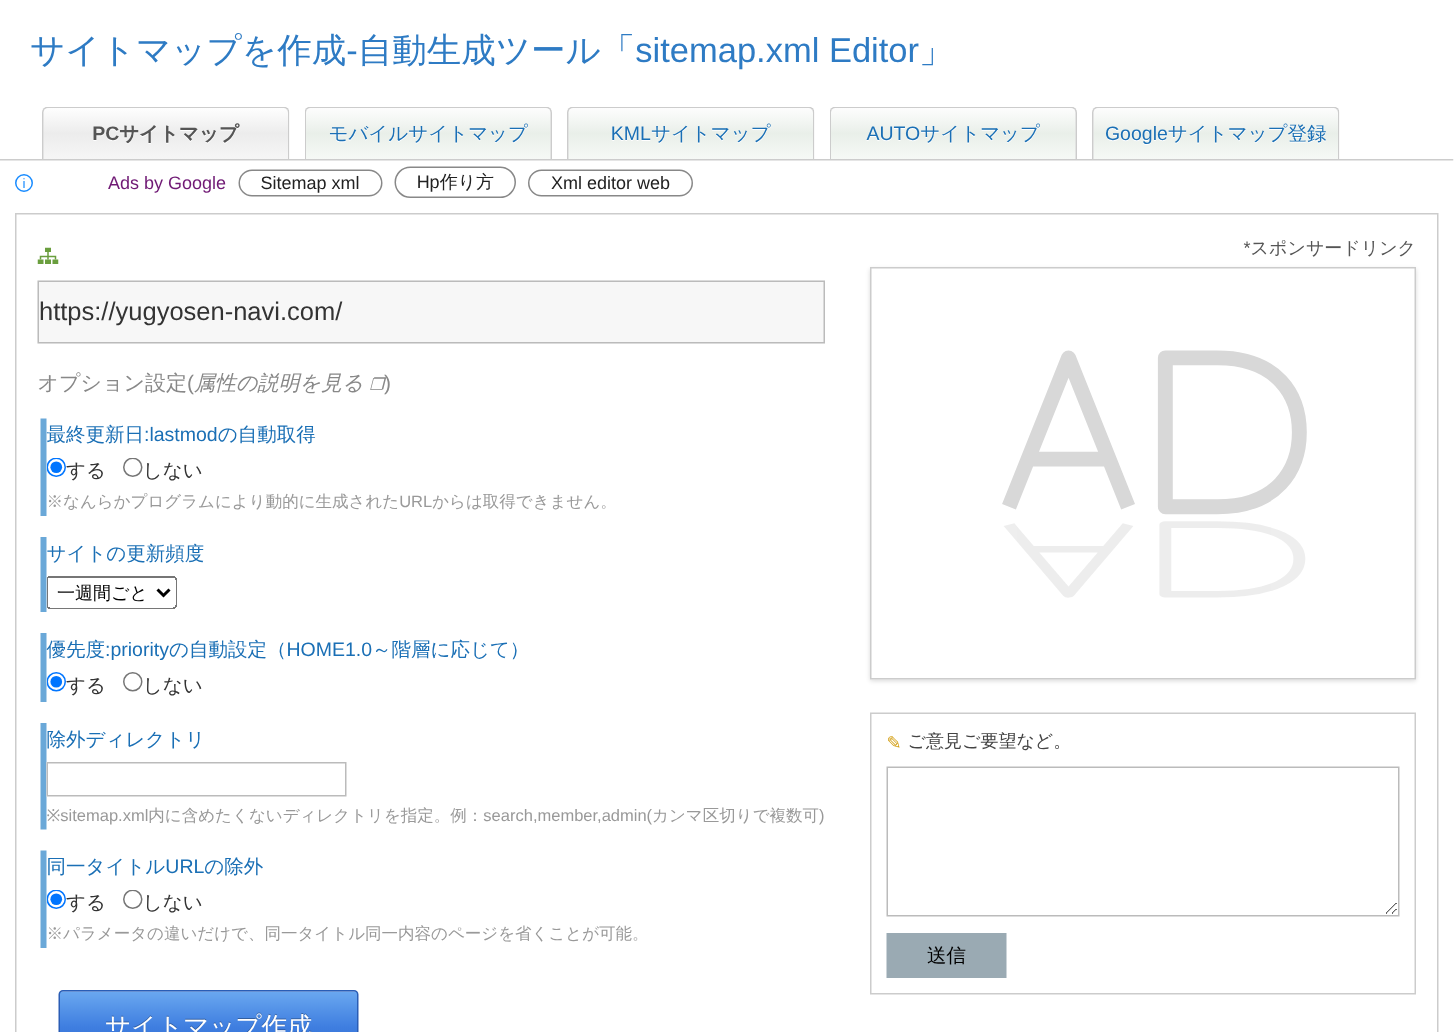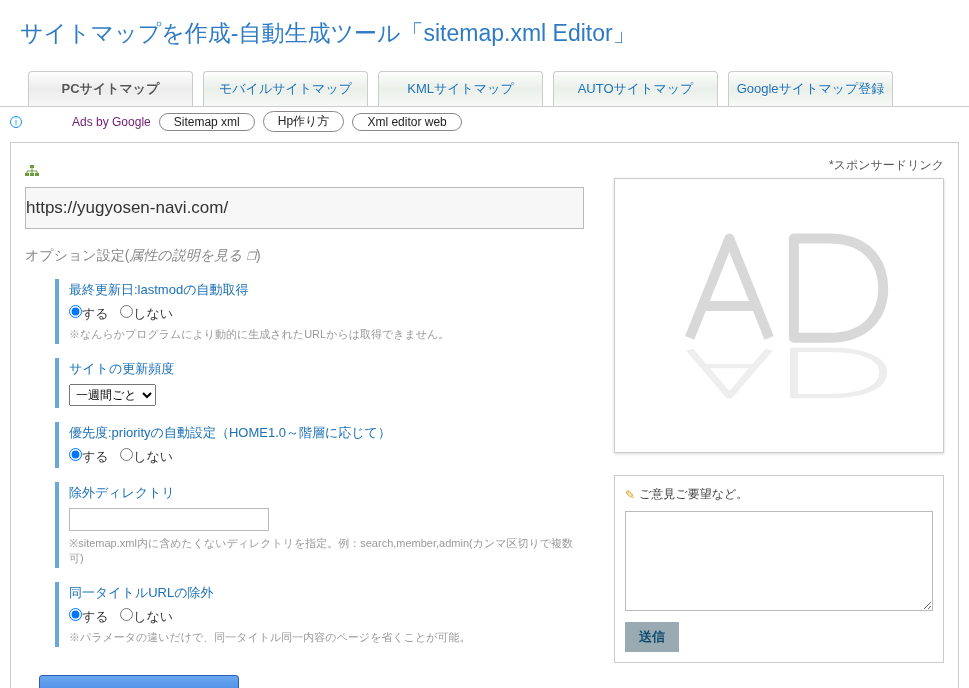--- a/index.html
+++ b/index.html
@@ -73,21 +73,21 @@
   }
   .content-wrap {
     border: 1px solid #ccc;
     margin: 0 10px 10px 10px;
     padding: 14px;
     display: flex;
     gap: 30px;
     align-items: flex-start;
   }
   .main-col { flex: 1 1 auto; min-width: 0; }
-  .side-col { width: 330px; flex: 0 0 auto; }
+  .side-col { width: 364px; flex: 0 0 auto; }
 
   .section-head {
     display: flex; align-items: center; gap: 6px;
     margin: 8px 0 10px 0;
     font-size: 15px; font-weight: bold;
     color: #1a6fb5;
   }
   .sitemap-icon {
     display: inline-block;
   }
@@ -105,22 +105,22 @@
   .options-label {
     margin: 18px 0 10px 0;
     color: #888;
     font-size: 14px;
   }
   .options-label a { color: #888; text-decoration: none; font-style: italic; }
   .ext-icon { font-size: 11px; color: #888; }
 
   .opt-block {
     border-left: 4px solid #6aa8d8;
-    padding: 2px 0 2px 10px;
-    margin: 14px 0 14px 30px;
+    padding: 2px 0 2px 0;
+    margin: 14px 0 14px 2px;
   }
   .opt-title {
     color: #1a6fb5;
     font-size: 13px;
     margin-bottom: 6px;
   }
   .opt-row { font-size: 13px; color: #333; }
   .opt-row label { margin-right: 8px; cursor: pointer; }
   .opt-note {
     color: #999; font-size: 11px; margin-top: 4px;
@@ -175,26 +175,25 @@
   .feedback-box textarea {
     width: 100%; height: 100px;
     border: 1px solid #bbb;
     resize: both;
     font-size: 13px;
     padding: 4px;
     margin-bottom: 8px;
   }
   .send-btn {
     background: #9aaab3;
-    color: #0c4a6e;
+    color: #000000;
     border: none;
-    padding: 6px 14px;
+    padding: 6px 27px;
     font-size: 13px;
     cursor: pointer;
-    font-weight: bold;
   }
 </style>
 </head>
 <body>
 
 <div class="title-bar">
   <h1>サイトマップを作成-自動生成ツール「sitemap.xml Editor」</h1>
 </div>
 
 <div class="tabs">

